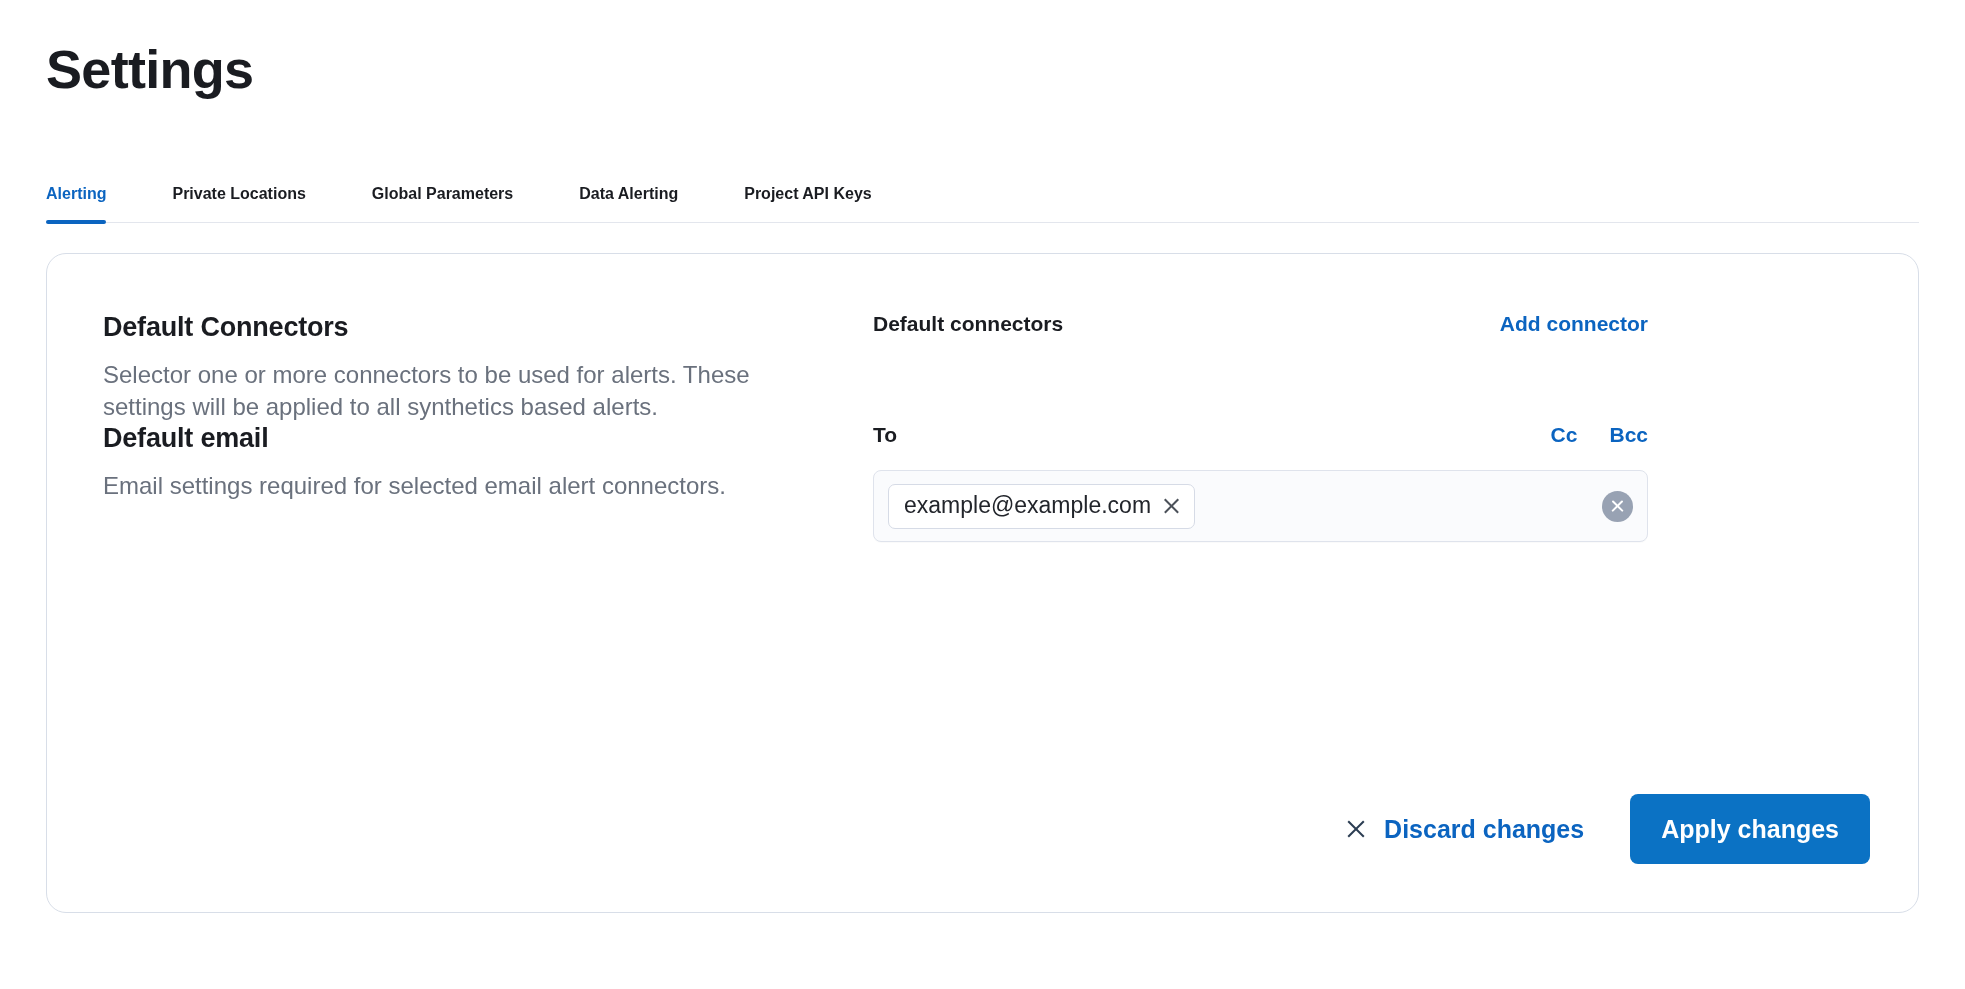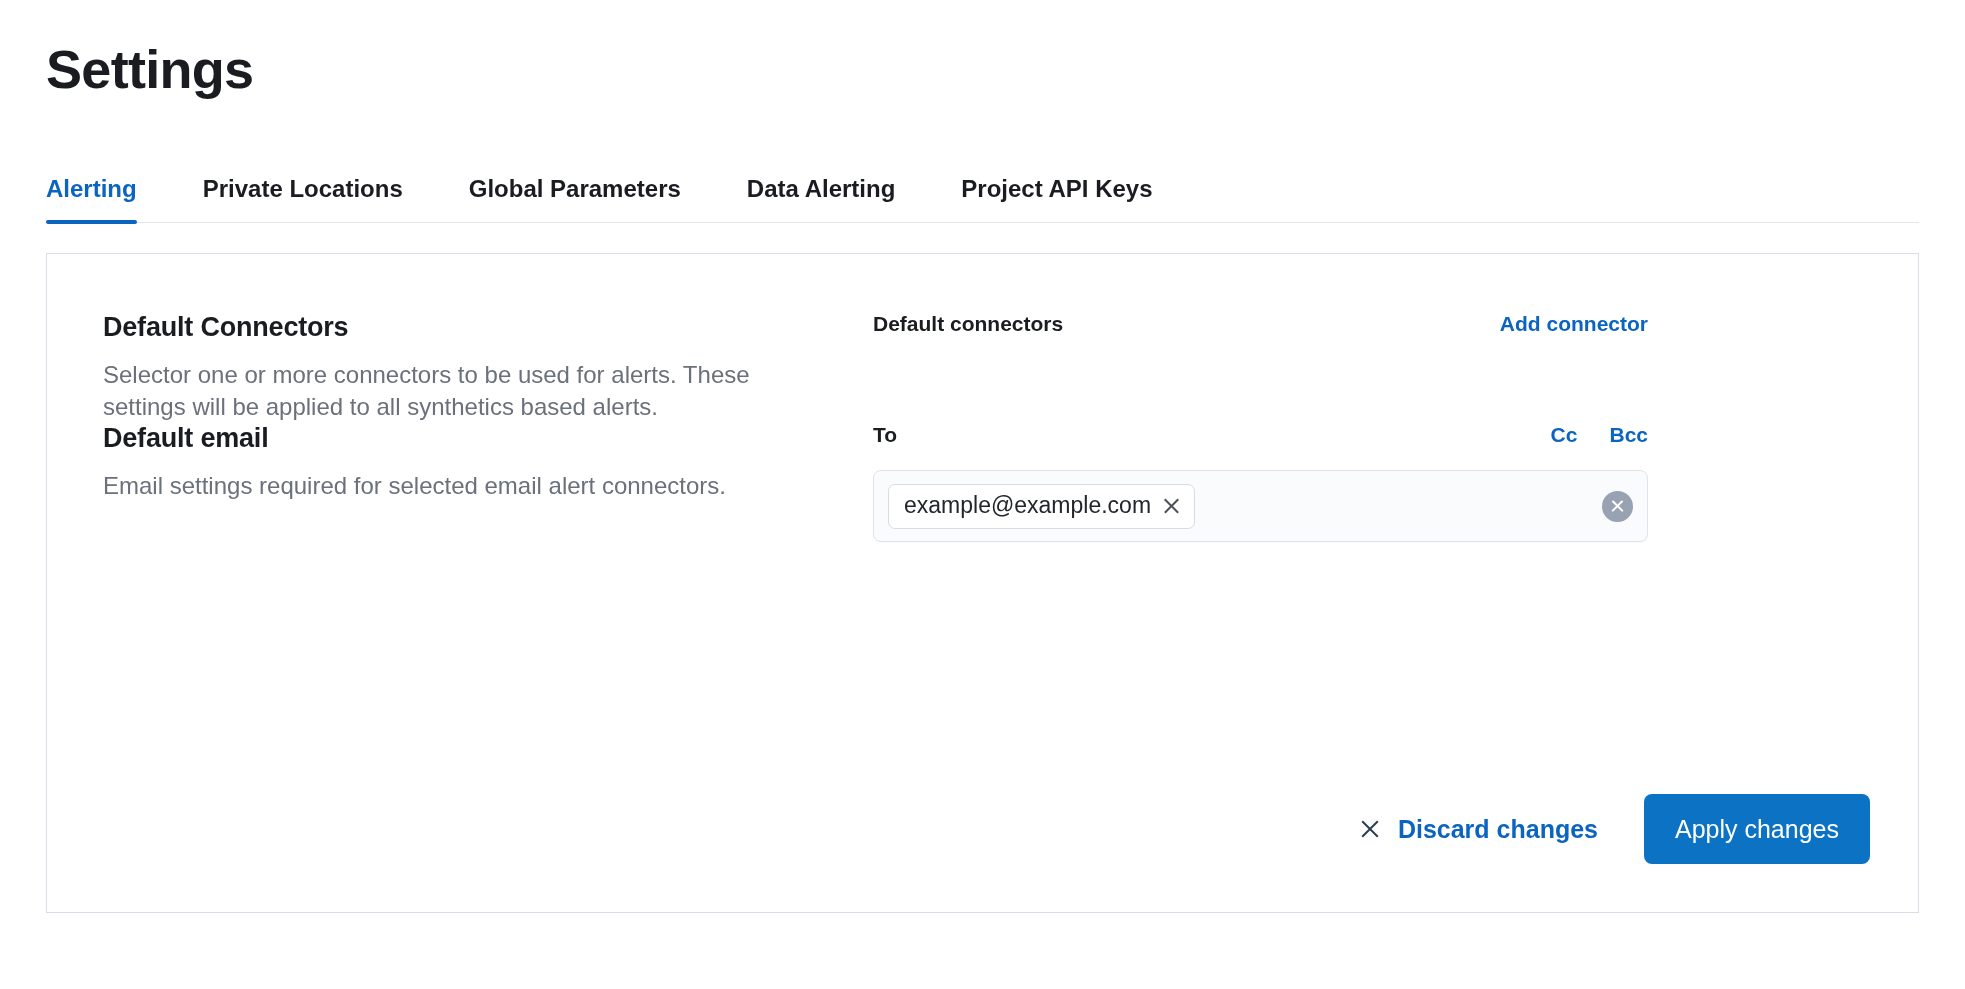--- a/index.html
+++ b/index.html
@@ -36,21 +36,21 @@
   .tabs {
     display: flex;
     align-items: flex-end;
     gap: 66px;
     margin-top: 58px;
     border-bottom: 1.5px solid #e3e6ed;
     height: 66px;
   }
   .tab {
     position: relative;
-    font-size: 24px;
+    font-size: 16px;
     font-weight: 700;
     color: #1a1c21;
     padding-bottom: 19px;
     cursor: pointer;
     white-space: nowrap;
     background: none;
     border: none;
     font-family: inherit;
   }
   .tab.active { color: #0b64c0; }
@@ -60,21 +60,21 @@
     left: 0; right: 0; bottom: -1.5px;
     height: 4px;
     background: #0b64c0;
     border-radius: 2px;
   }
 
   
   .panel {
     margin-top: 30px;
     border: 1.5px solid #d8dee8;
-    border-radius: 0;
+    border-radius: 20px;
     background: #ffffff;
     height: 660px;
     padding: 58px 56px 0 56px;
     position: relative;
   }
 
   .section {
     display: flex;
     align-items: flex-start;
   }
@@ -237,21 +237,21 @@
     width: 22px; height: 2px;
     background: #2b3d52;
   }
   .x-icon::before { transform: rotate(45deg); }
   .x-icon::after  { transform: rotate(-45deg); }
 
   .btn-apply {
     background: #0b72c4;
     color: #ffffff;
     font-size: 25px;
-    font-weight: 400;
+    font-weight: 700;
     border: none;
     border-radius: 8px;
     padding: 20px 31px;
     cursor: pointer;
     font-family: inherit;
     line-height: 1.2;
   }
 </style>
 </head>
 <body>

